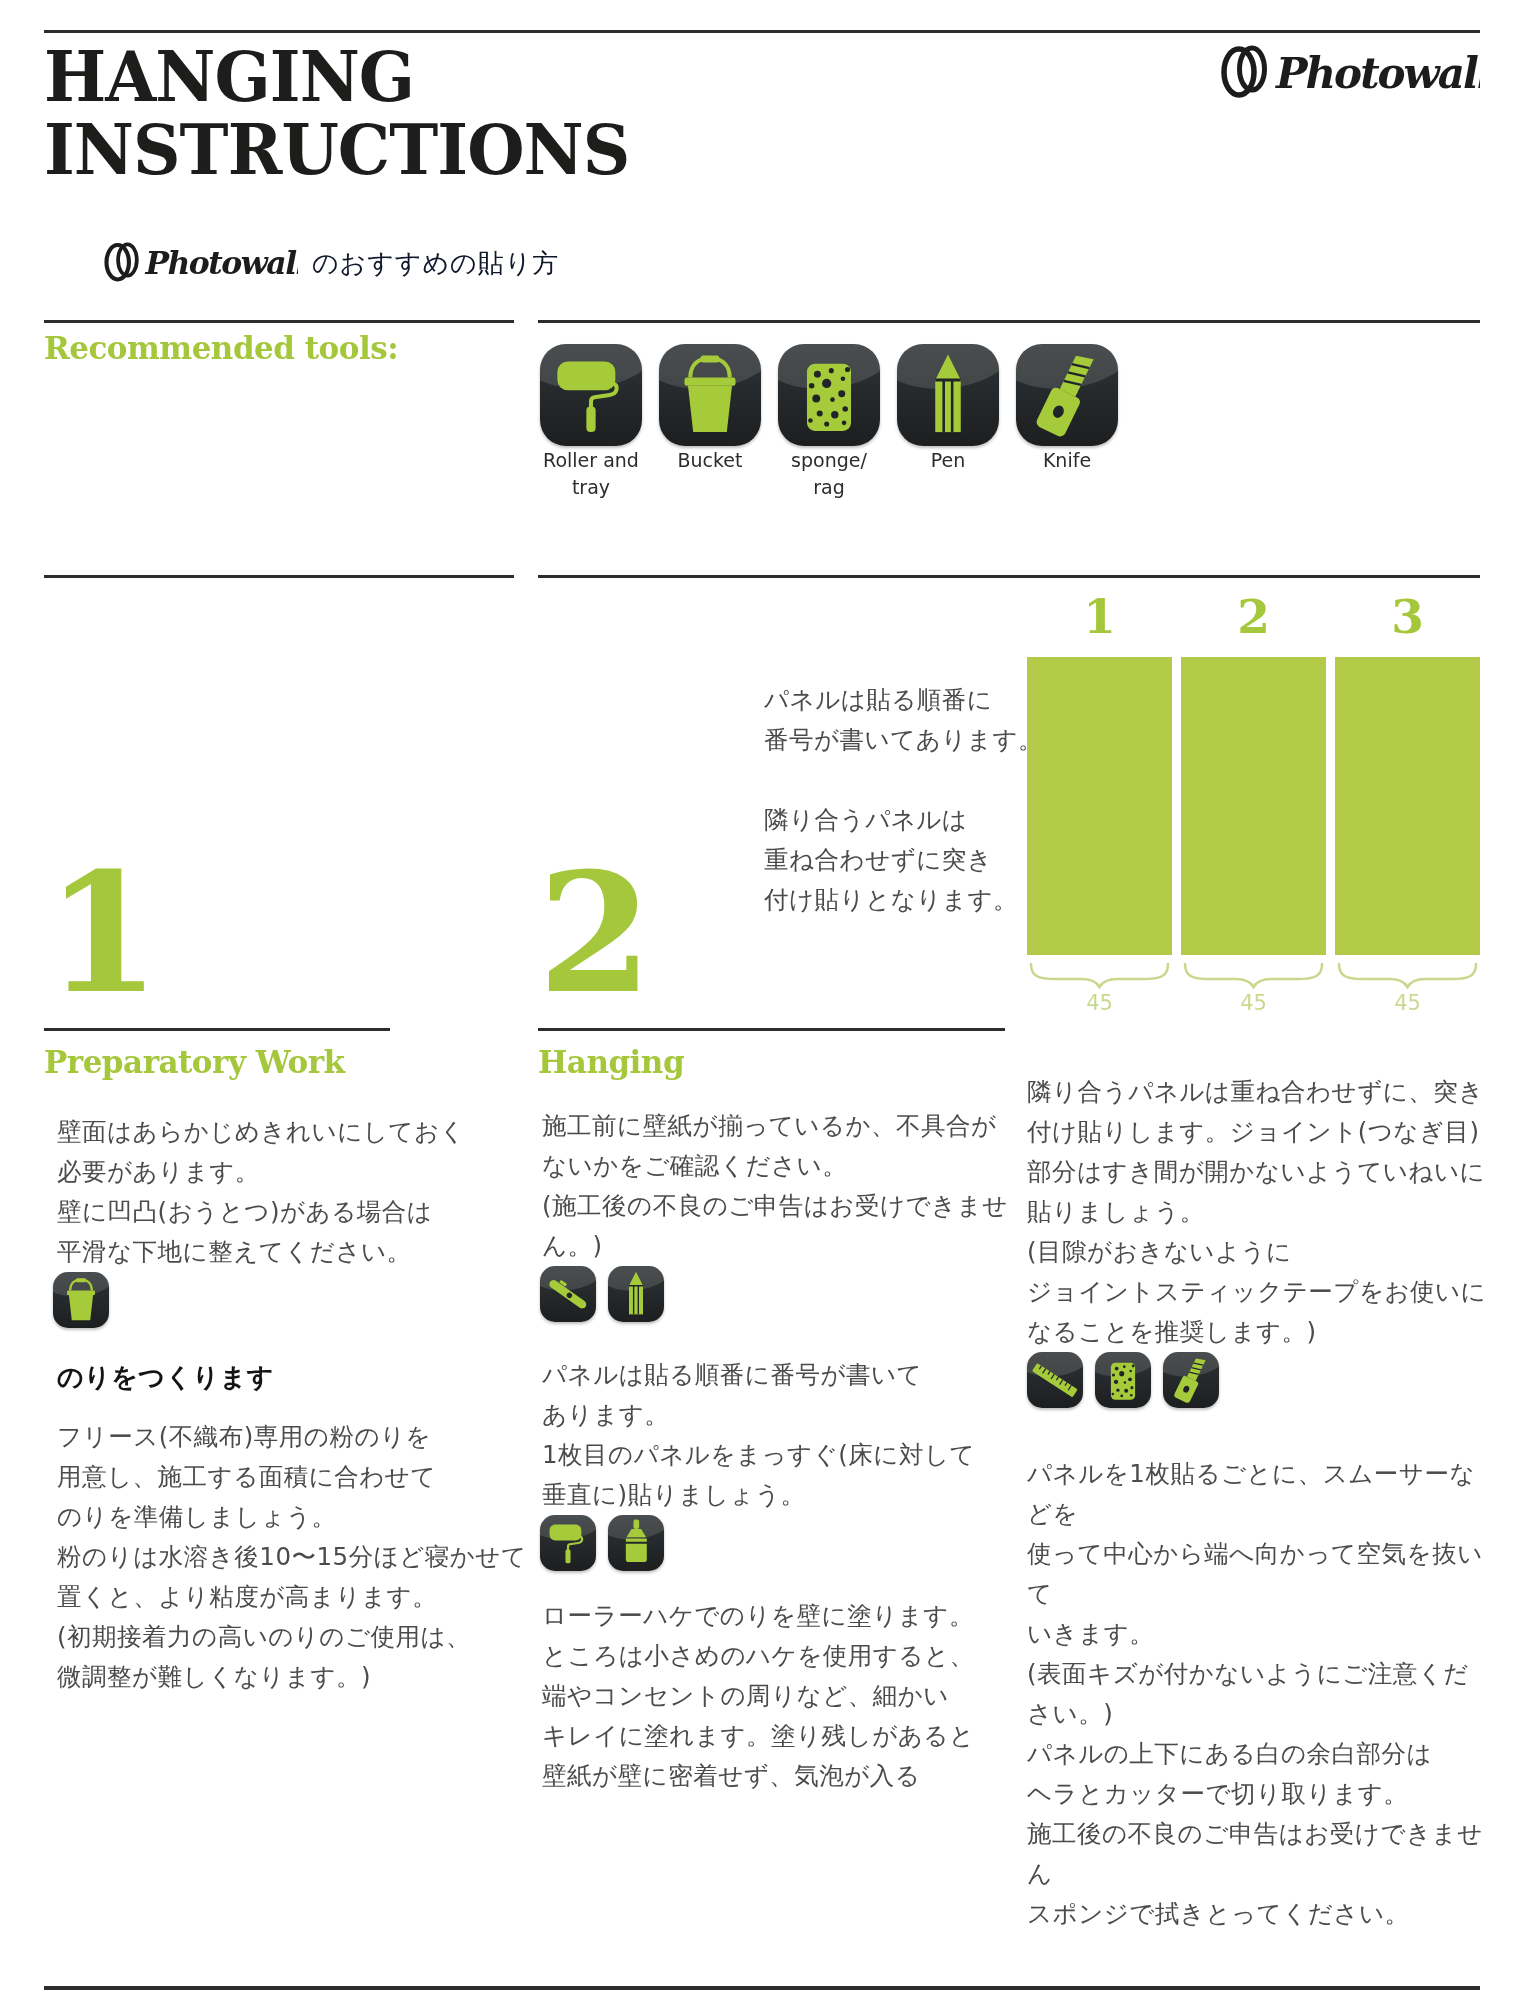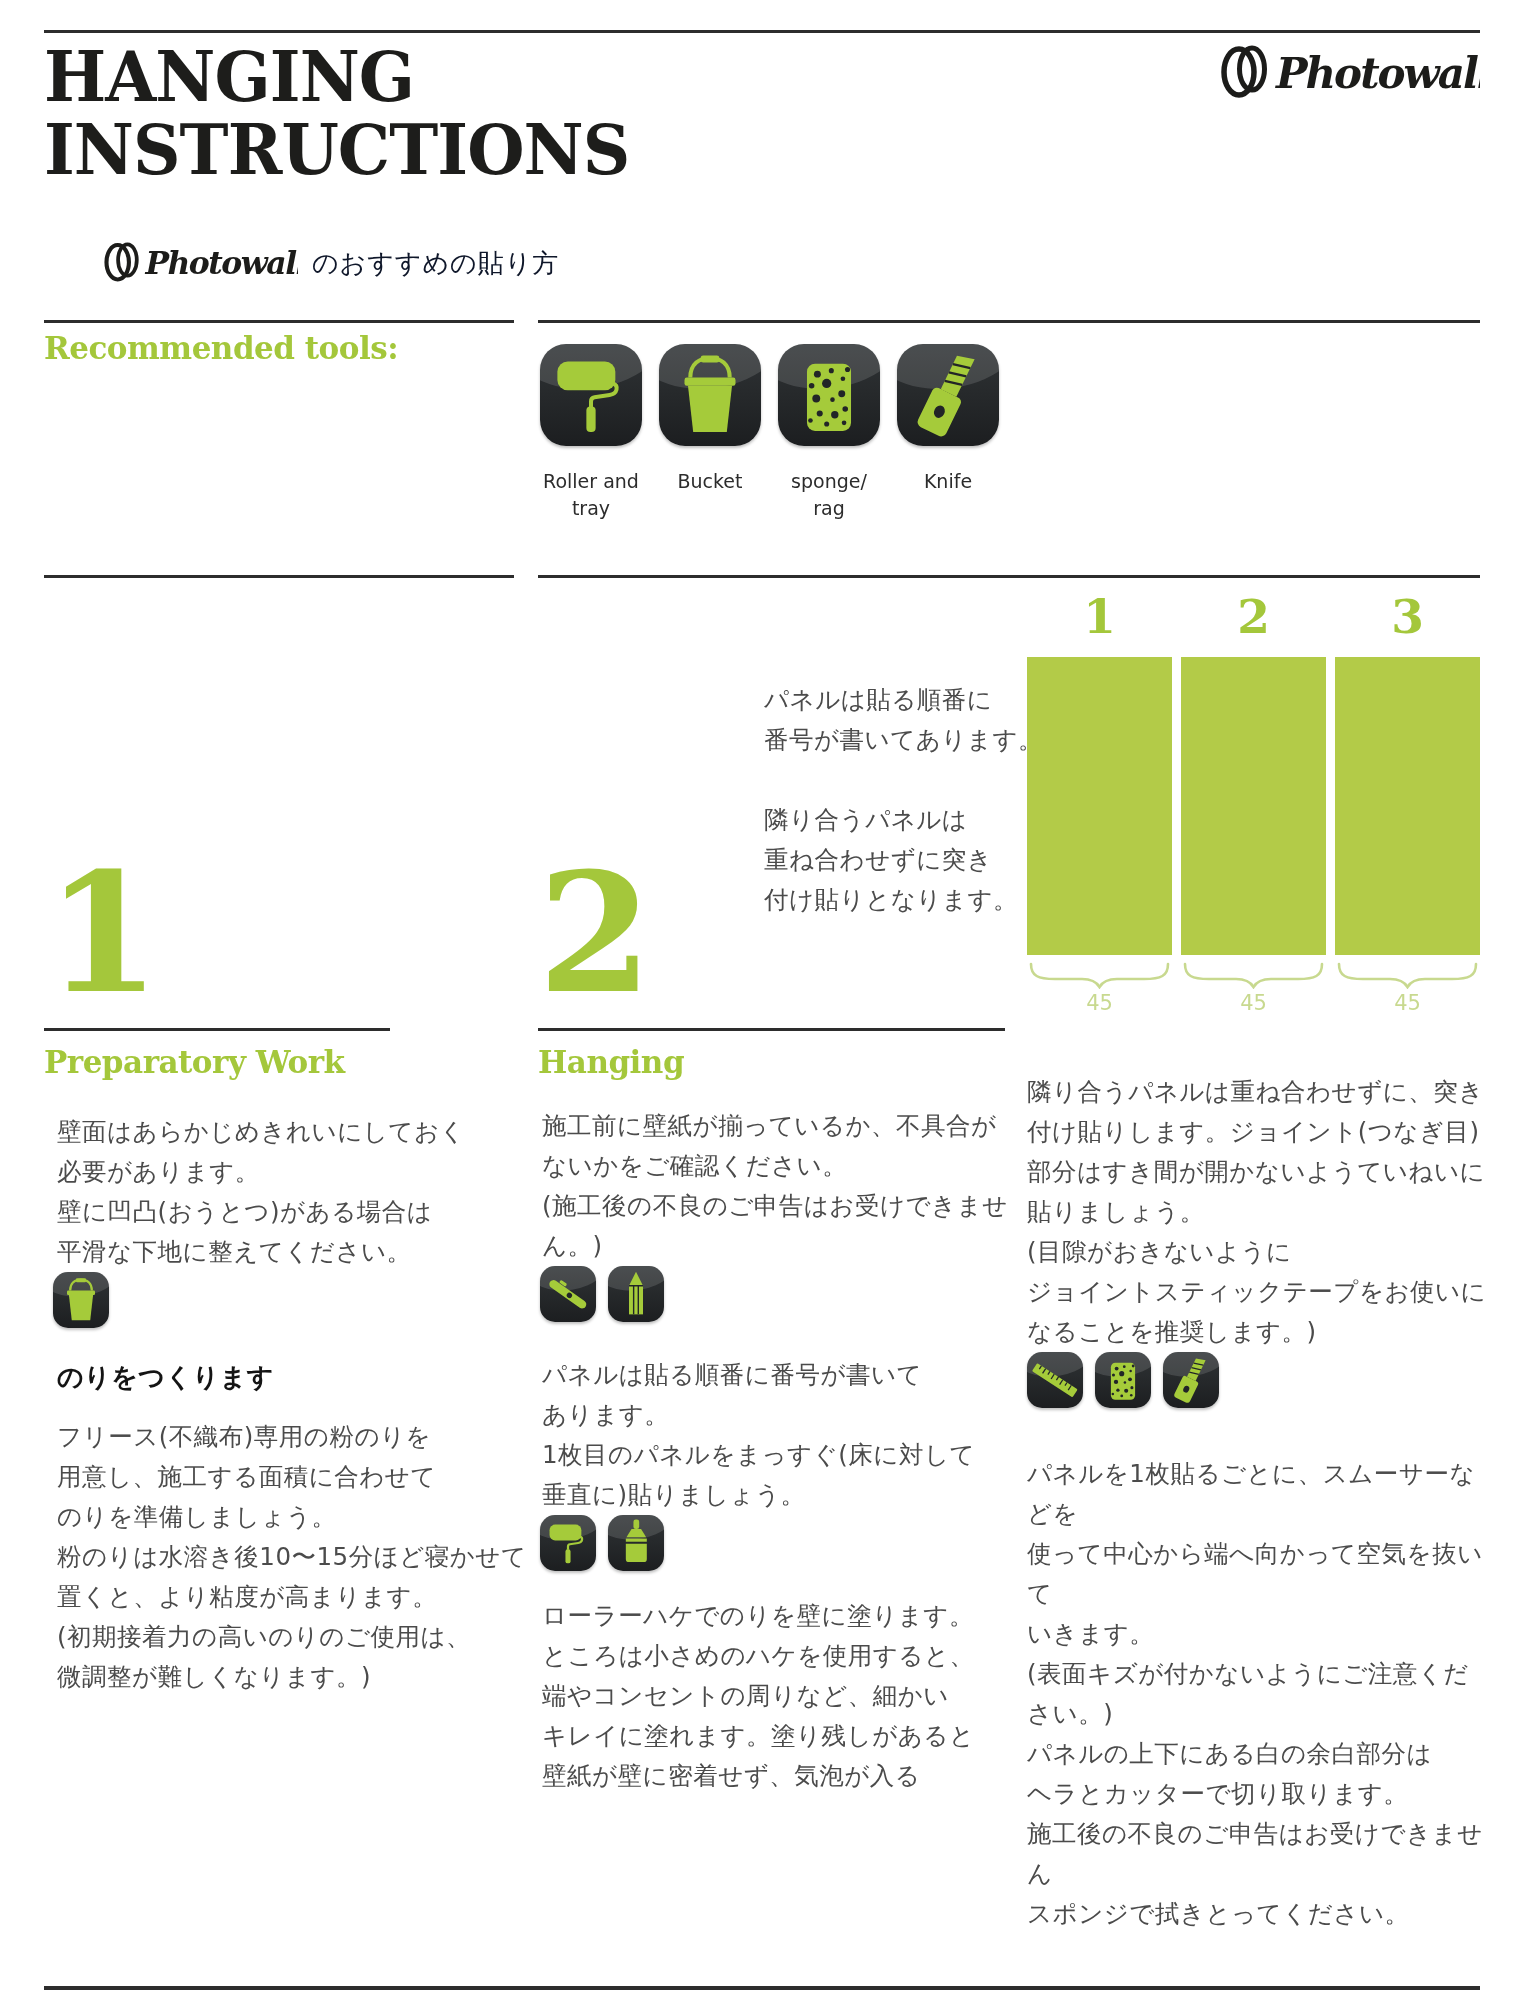--- a/index.html
+++ b/index.html
@@ -23,21 +23,21 @@
                  font-weight:700;font-size:31px;color:var(--green);letter-spacing:-0.5px;}
   .tools-row{position:absolute;left:540px;top:344px;display:flex;gap:17px;}
   .tool{width:102px;text-align:center;}
   .tile{position:relative;background:linear-gradient(180deg,#303436 0%,#1c1e20 100%);
         overflow:hidden;box-shadow:0 2px 3px rgba(0,0,0,.25);}
   .tile::before{content:'';position:absolute;left:-25%;top:-52%;width:150%;height:95%;
         background:rgba(255,255,255,.13);border-radius:50%;transform:rotate(-9deg);}
   .tile svg{position:relative;z-index:2;display:block;}
   .tile-lg{width:102px;height:102px;border-radius:26px;}
   .tile-sm{width:56px;height:56px;border-radius:15px;}
-  .tool-label{margin-top:22px;font-size:19px;line-height:27px;color:#2c2c2c;}
+  .tool-label{margin-top:1px;font-size:19px;line-height:27px;color:#2c2c2c;}
   
   .big-num{position:absolute;top:852px;font-family:"DejaVu Serif",serif;font-weight:900;
            font-size:164px;line-height:1;color:var(--green);}
   .diagram-note{position:absolute;left:764px;top:680px;font-size:24.5px;line-height:40px;
                 color:var(--body_text);letter-spacing:.5px;}
   .note-spacer{height:40px;}
   .panels{position:absolute;left:1027px;top:657px;width:453px;height:380px;}
   .pgroup{position:absolute;top:0;width:145px;}
   .panel-rect{position:absolute;top:0;left:0;width:145px;height:298px;background:var(--panel_green);}
   .panel-num{position:absolute;top:-68px;left:0;width:145px;text-align:center;
@@ -192,20 +192,31 @@
           </svg>
         </div>
       <div class="tool-label">
         <div>sponge/</div>
         <div>rag</div>
       </div>
     </div>
     <div class="tool">
       <div class="tile tile-lg">
           <svg width="102" height="102">
+            <use href="#i-pencil"></use>
+          </svg>
+        </div>
+      <div class="tool-label">
+        <div>Pen</div>
+        <div></div>
+      </div>
+    </div>
+    <div class="tool">
+      <div class="tile tile-lg">
+          <svg width="102" height="102">
             <use href="#i-knife"></use>
           </svg>
         </div>
       <div class="tool-label">
         <div>Knife</div>
         <div></div>
       </div>
     </div>
   </div>
 

